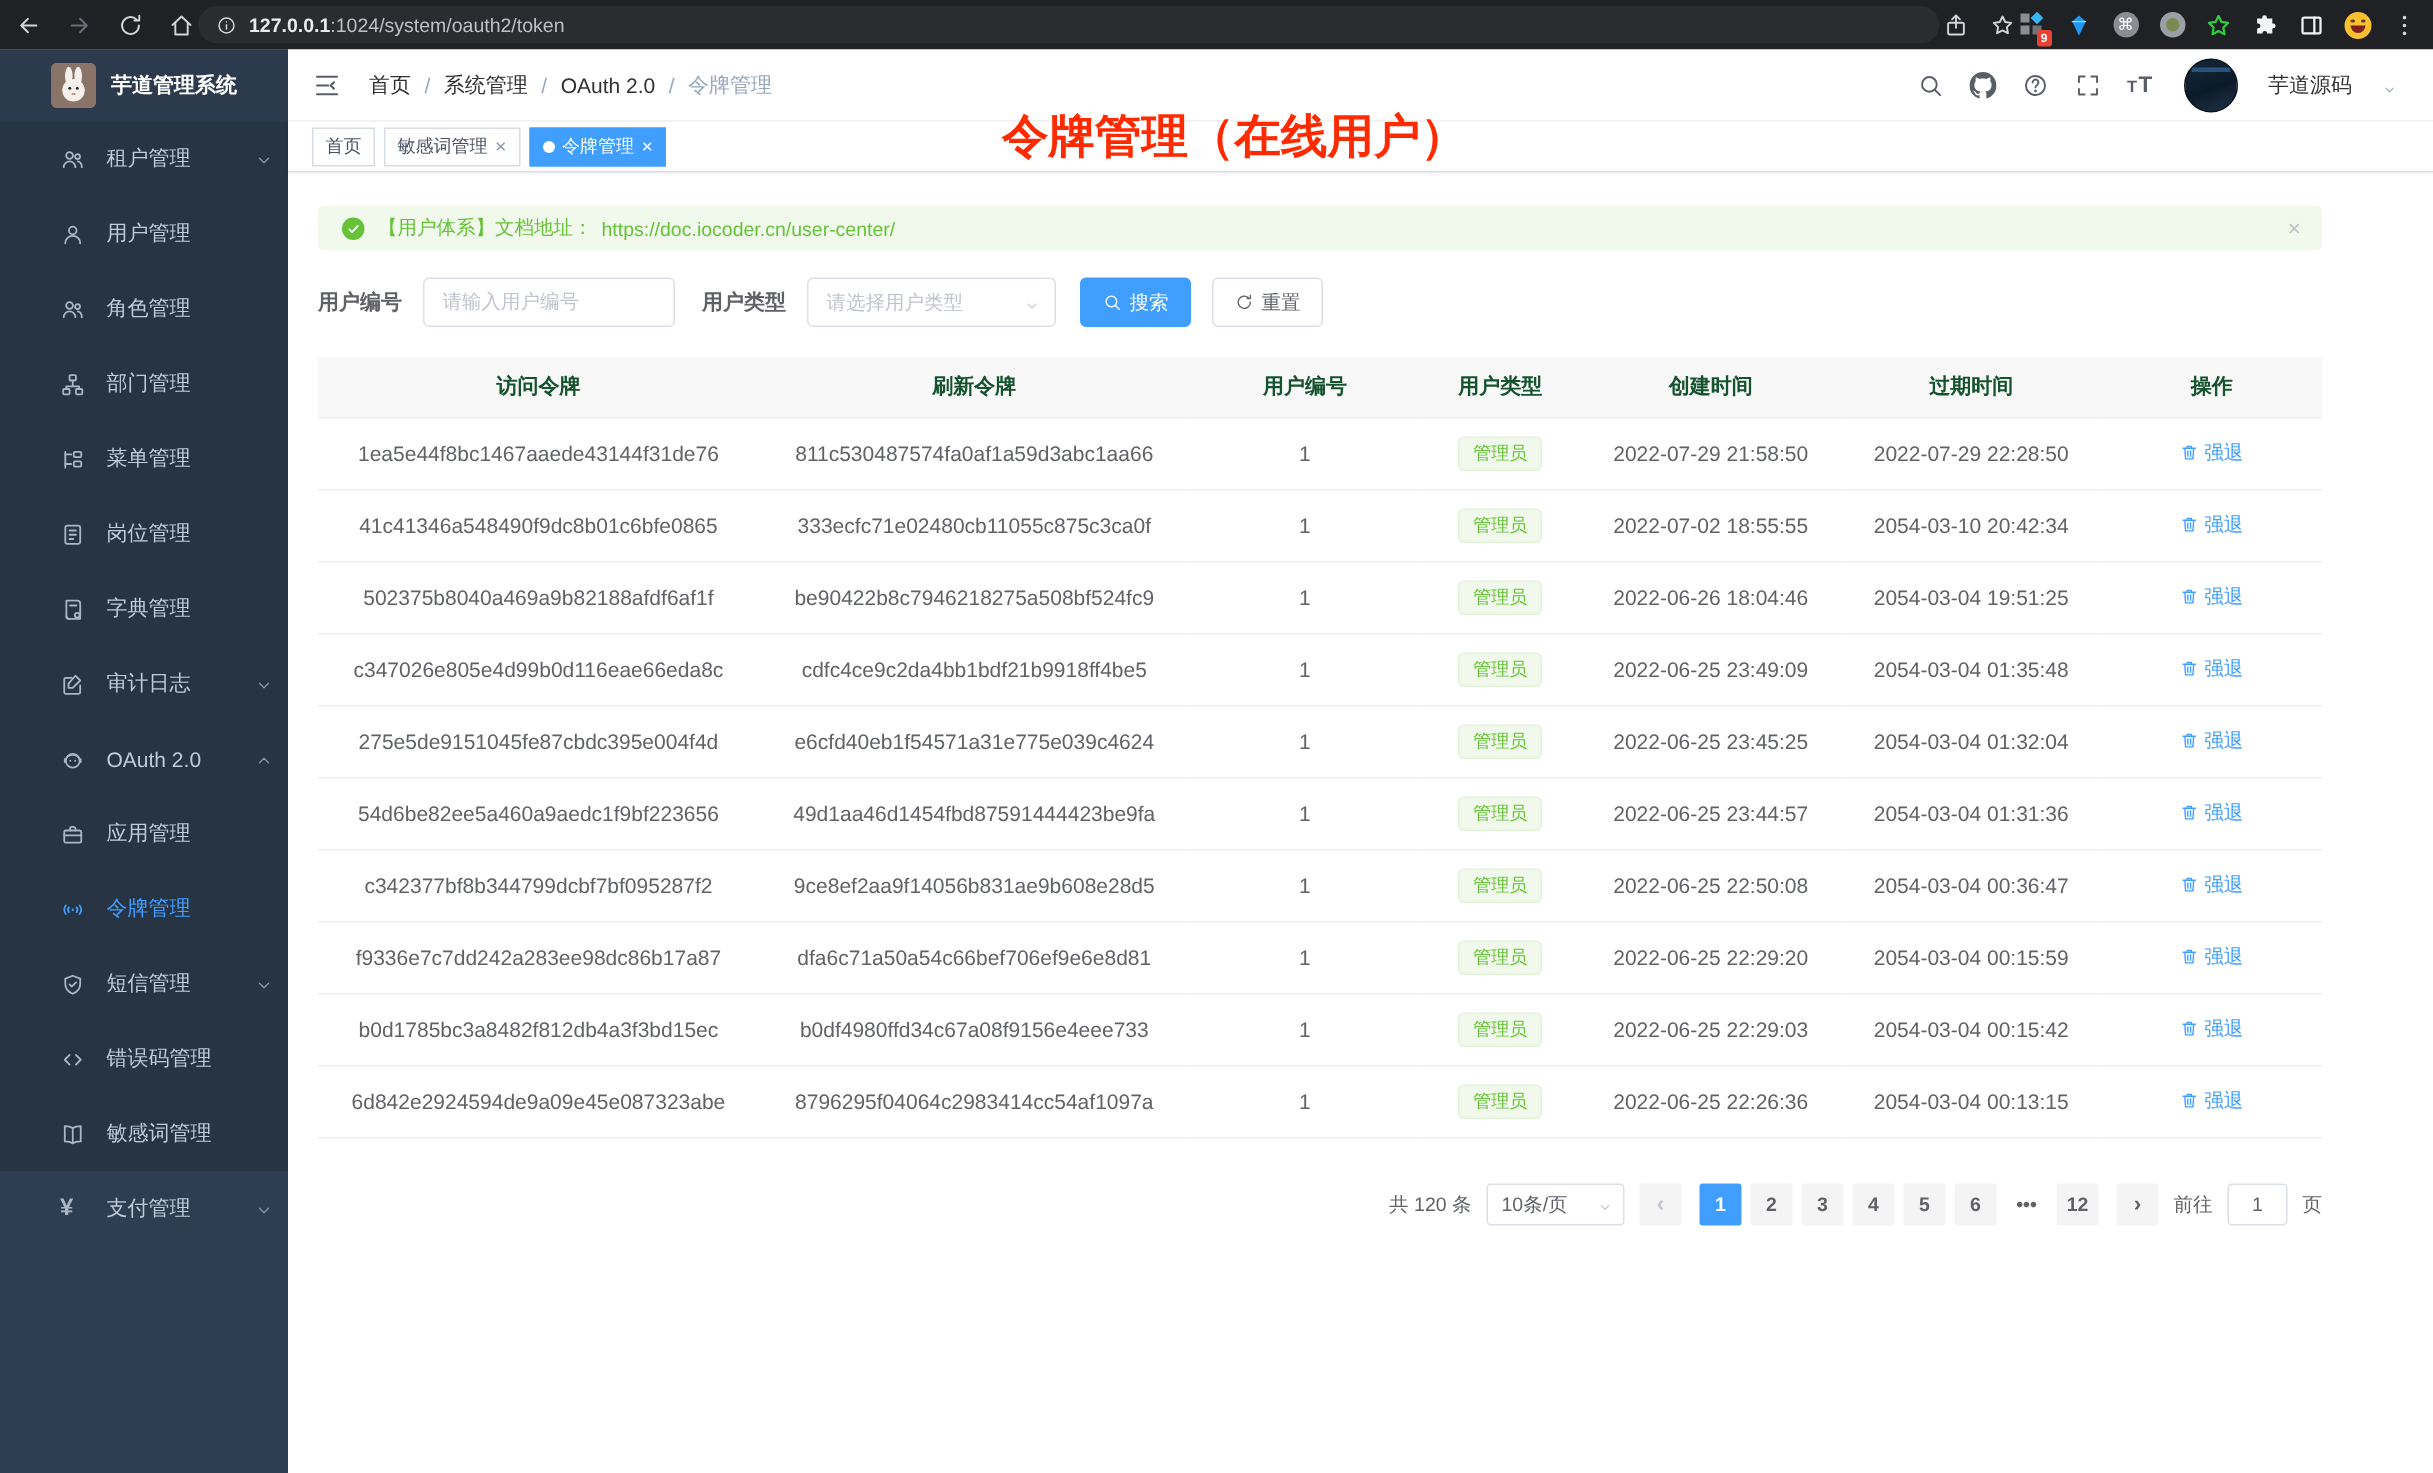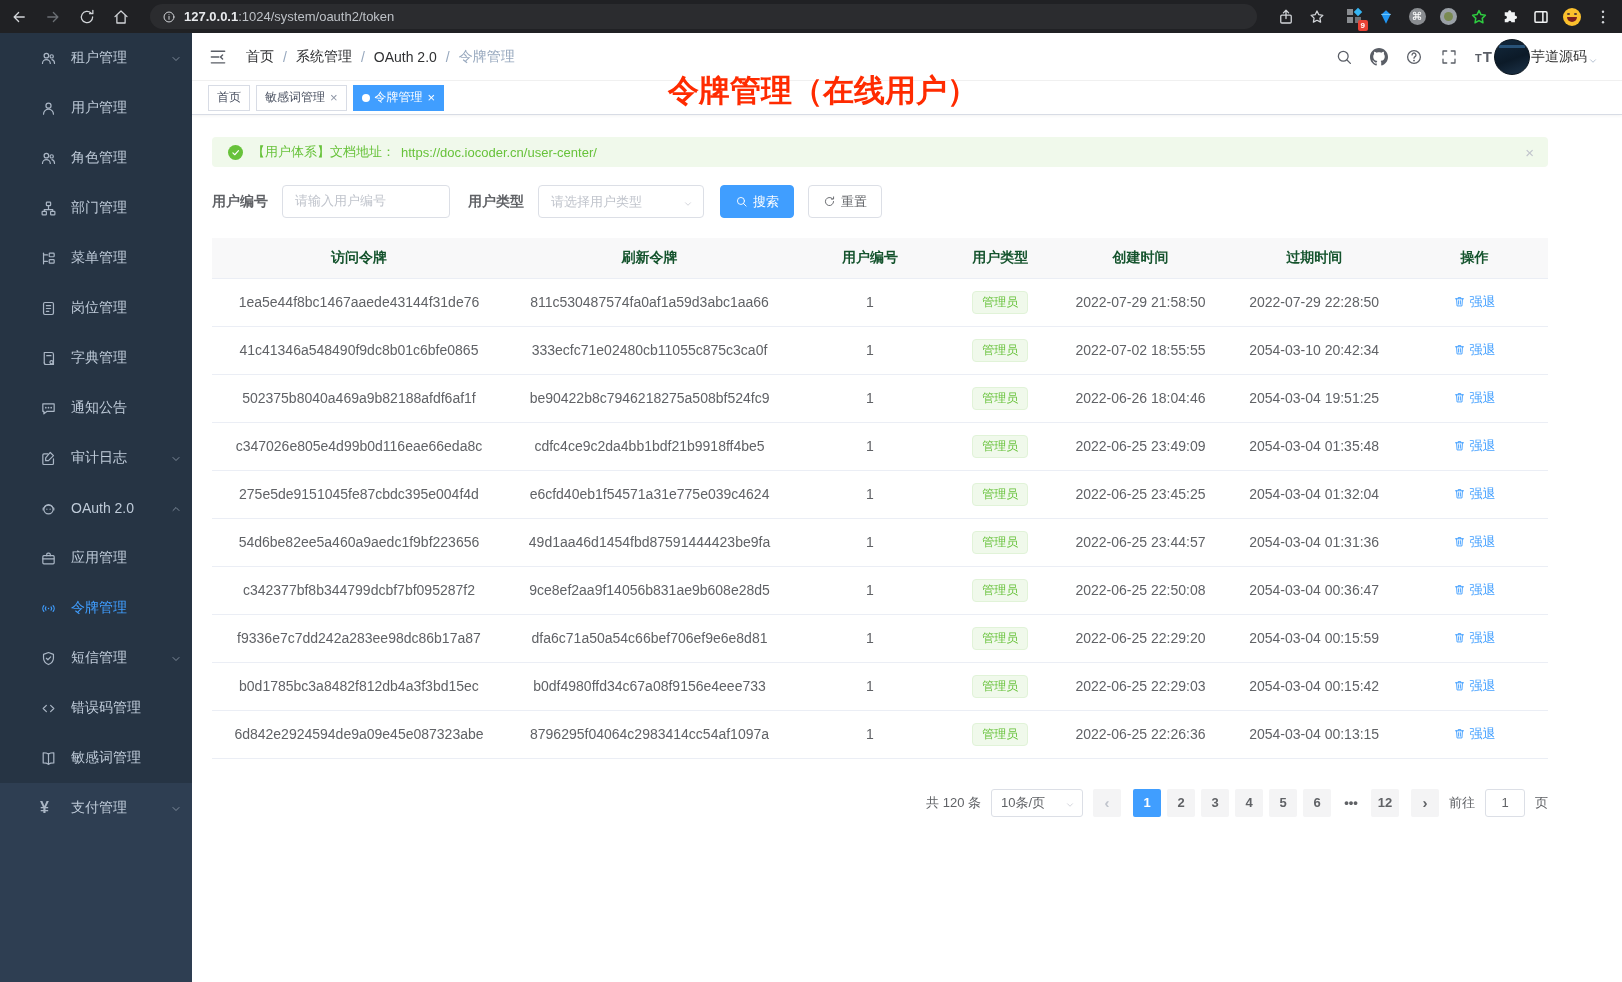--- a/index.html
+++ b/index.html
@@ -1,19 +1,19 @@
 <!DOCTYPE html>
 <html><head>
 <meta charset="utf-8">
 <style>
   * { margin:0; padding:0; box-sizing:border-box; }
   html,body { width:1622px; height:982px; overflow:hidden; font-family:"Liberation Sans", sans-serif; background:#fff; }
 
   
-  .browser-bar { height:33px; background:#202124; display:flex; align-items:center; padding:0 10px; gap:20px; }
+  .browser-bar { height:33px; background:#202124; display:flex; align-items:center; padding:0 10px; gap:2px; }
   .bicon { width:18px; height:18px; color:#d2d5d9; display:inline-flex; align-items:center; justify-content:center; flex:0 0 auto; cursor:pointer; }
   .bicon.dim { color:#6b6f74; }
   .omnibox { flex:1; height:25px; background:#2b2c2f; border-radius:13px; display:flex; align-items:center; padding:0 12px; gap:8px; color:#c7cacd; min-width:0; }
   .omnibox .url { font-size:13px; color:#e8eaed; white-space:nowrap; }
   .omnibox .url .path { color:#bdc1c6; }
   .bext { display:flex; align-items:center; gap:13px; }
   .ic svg { width:100%; height:100%; fill:none; stroke:currentColor; stroke-width:1.7; stroke-linecap:round; stroke-linejoin:round; }
   .x-grid { position:relative; width:16px; height:16px; display:inline-block; }
   .x-grid i { position:absolute; width:6px; height:6px; background:#8a8d91; }
   .x-grid .g1{left:0;top:0;} .x-grid .g3{left:0;top:8px;} .x-grid .g4{left:8px;top:8px;background:#6f7276;}
@@ -44,21 +44,21 @@
   .section-light { background:#2e3e52; flex:1; }
   .yen { font-size:16px; font-weight:700; line-height:1; }
 
   
   .content { flex:1; background:#fff; display:flex; flex-direction:column; min-width:0; position:relative; }
   .topbar { height:48px; display:flex; align-items:center; padding:0 24px 0 16px; border-bottom:1px solid #f2f2f2; }
   .hamburger { width:20px; height:20px; color:#5a5e66; cursor:pointer; }
   .crumb { margin-left:18px; font-size:14px; color:#303133; display:flex; align-items:center; gap:9px; }
   .crumb .sep { color:#97a8be; }
   .crumb .last { color:#97a8be; }
-  .topbar-right { margin-left:auto; display:flex; align-items:center; gap:1px; color:#5a5e66; }
+  .topbar-right { margin-left:auto; display:flex; align-items:center; gap:20px; color:#5a5e66; }
   .hic { width:18px; height:18px; cursor:pointer; display:inline-flex; }
   .tt { font-size:15px; font-weight:700; cursor:pointer; letter-spacing:1px; }
   .tt i { font-style:normal; font-size:11px; }
   .avatar { width:36px; height:36px; border-radius:50%; background:linear-gradient(160deg,#13293d 0%,#0c1a28 55%,#1d3349 100%); border:1px solid #0a141d; position:relative; overflow:hidden; cursor:pointer; }
   .avatar:before { content:""; position:absolute; left:4px; top:5px; width:26px; height:3px; background:#2e5f8a; opacity:.8; }
   .uname { font-size:14px; color:#333; }
   .caret { width:10px; height:10px; color:#97a8be; }
 
   .tabbar { height:34px; display:flex; align-items:center; padding:0 16px; gap:6px; border-bottom:1px solid #d8dce5; box-shadow:0 1px 3px rgba(0,0,0,.05); }
   .tab { height:26px; display:inline-flex; align-items:center; padding:0 8px; border:1px solid #d8dce5; background:#fff; font-size:12px; color:#495060; cursor:pointer; white-space:nowrap; }
@@ -203,20 +203,34 @@
           <circle cx="12" cy="12" r="1.6" fill="currentColor" stroke="none"></circle>
           <circle cx="12" cy="19" r="1.6" fill="currentColor" stroke="none"></circle>
         </svg>
       </span>
     </span>
 </div>
 
 <div class="layout">
 
   <div class="sidebar">
+    <div class="logo-row">
+      <span class="logo-img">
+        <svg viewBox="0 0 24 24">
+            <rect width="24" height="24" fill="#8a7468"></rect>
+            <ellipse cx="9.5" cy="7" rx="2" ry="5" fill="#f5f0ec"></ellipse>
+            <ellipse cx="14.5" cy="7" rx="2" ry="5" fill="#f5f0ec"></ellipse>
+            <circle cx="12" cy="14.5" r="6" fill="#f5f0ec"></circle>
+            <circle cx="10" cy="13.5" r=".8" fill="#333"></circle>
+            <circle cx="14" cy="13.5" r=".8" fill="#333"></circle>
+            <path d="M11 16.5h2" stroke="#c98" stroke-width="1"></path>
+          </svg>
+      </span>
+      <span class="logo-title">芋道管理系统</span>
+    </div>
     <div class="menu" id="menu-main">
         <div class="menu-item">
           <span class="mi ic">
             <svg viewBox="0 0 24 24">
               <circle cx="9" cy="8" r="3.2"></circle>
               <path d="M3.5 19c0-3 2.5-5.5 5.5-5.5s5.5 2.5 5.5 5.5"></path>
               <circle cx="16.5" cy="9" r="2.3"></circle>
               <path d="M16.8 13.6c2.3.5 3.7 2.6 3.7 5.4"></path>
             </svg>
           </span>
@@ -279,29 +293,20 @@
         <div class="menu-item">
           <span class="mi ic">
             <svg viewBox="0 0 24 24">
               <path d="M6 3.5h10.5A2.5 2.5 0 0119 6v14.5H8.5A2.5 2.5 0 016 18V3.5z"></path>
               <path d="M6 18a2.5 2.5 0 002.5 2.5"></path>
               <path d="M9.5 8h6"></path>
               <circle cx="16.2" cy="17.2" r="2.2"></circle>
             </svg>
           </span>
           <span>字典管理</span>
-        </div>
-        <div class="menu-item">
-          <span class="mi ic">
-            <svg viewBox="0 0 24 24">
-              <path d="M4 5.5h16V16h-10L5.5 19.5V16H4z"></path>
-              <path d="M8.2 10.8h.01M12 10.8h.01M15.8 10.8h.01" stroke-width="2.4"></path>
-            </svg>
-          </span>
-          <span>通知公告</span>
         </div>
         <div class="menu-item">
           <span class="mi ic">
             <svg viewBox="0 0 24 24">
               <path d="M19 12.5V19a1.5 1.5 0 01-1.5 1.5h-12A1.5 1.5 0 014 19V7a1.5 1.5 0 011.5-1.5H11"></path>
               <path d="M14.5 3.5l4.5 4.5-7 7H8v-4z"></path>
             </svg>
           </span>
           <span>审计日志</span>
           <span class="arrow ic"><svg viewBox="0 0 24 24">

